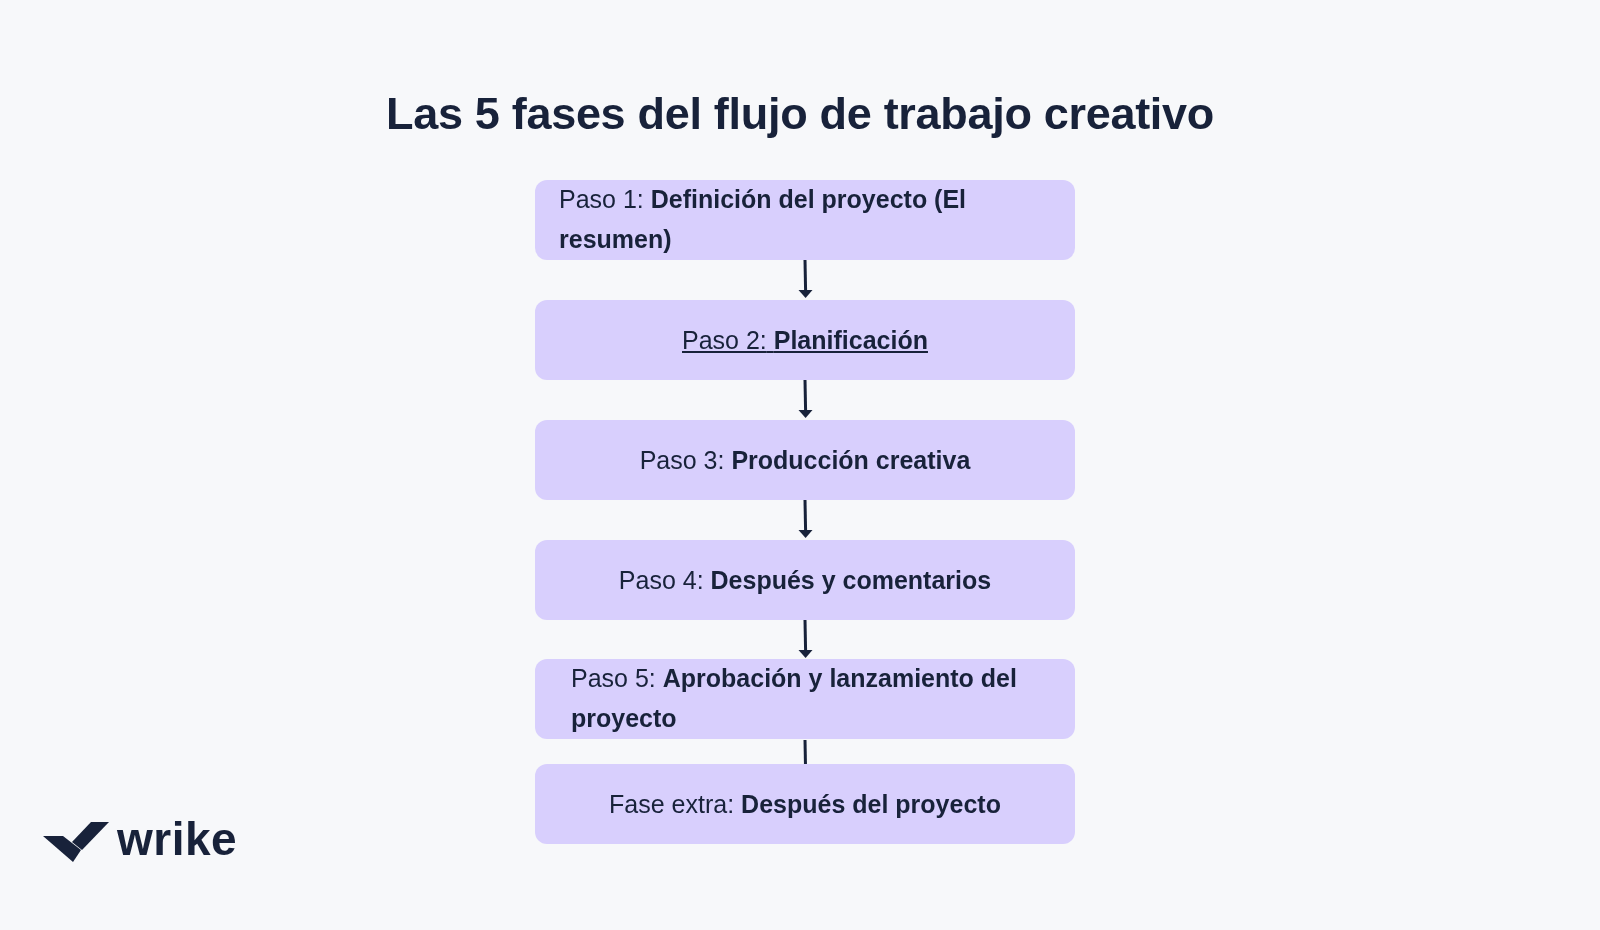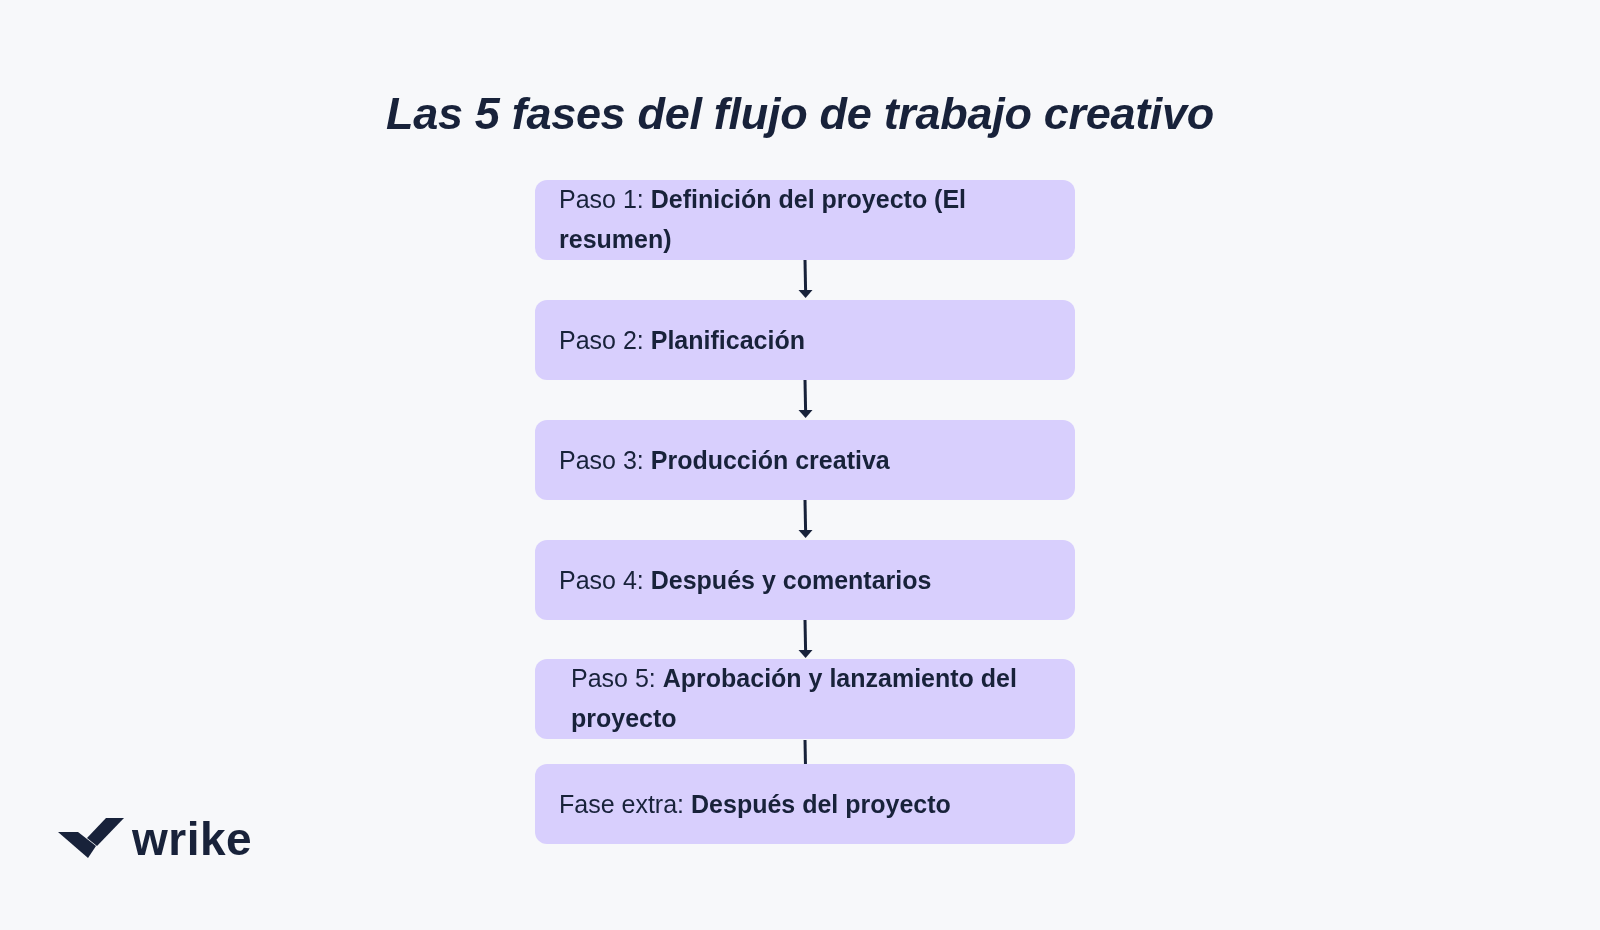--- a/index.html
+++ b/index.html
@@ -12,53 +12,52 @@
       color: #18223a;
     }
     .title {
       position: absolute;
       left: 0; top: 58px; width: 1600px;
       text-align: center;
       font-size: 45px;
       font-weight: 700;
       letter-spacing: -0.3px;
       color: #18223a;
-      font-style: italic;
     }
     .flow {
       position: absolute;
       left: 535px; top: 180px;
       width: 540px;
     }
     .step {
       position: absolute;
       left: 0; width: 540px; height: 80px;
       background: #d8cffd;
       border-radius: 12px;
       box-sizing: border-box;
       padding: 0 24px;
-      display: flex; align-items: center;
+      display: flex; align-items: center; justify-content: center;
     }
     .step .txt {
       font-size: 25px;
       line-height: 40px;
       color: #18223a;
     }
     .step.two-line .txt { margin-top: -2px; }
     .step .lbl { font-weight: 400; }
     .step .name { font-weight: 700; }
     .arrow {
       position: absolute;
       left: 258px;
       width: 24px; height: 40px;
     }
     .logo {
       position: absolute;
-      left: 58px; top: 816px;
-      display: flex; align-items: flex-start;
+      left: 43px; top: 816px;
+      display: flex; align-items: flex-end;
     }
     .logo .word {
       font-size: 46px; font-weight: 700;
       color: #18223a;
       margin-left: 8px;
       letter-spacing: 0.5px;
       line-height: 46px;
     }
   </style>
 </head>
@@ -71,21 +70,21 @@
     <div class="txt">
       <span class="lbl">Paso 1:</span>
       <span class="name">Definición del proyecto (El resumen)</span>
     </div>
   </div>
   <svg class="arrow" style="top:80px;" viewBox="0 0 24 40">
     <line x1="12" y1="0" x2="12.6" y2="31" stroke="#18223a" stroke-width="3"></line>
     <polygon points="5.5,30 19.5,30 12.6,38" fill="#18223a"></polygon>
   </svg>
 
-  <div class="step" style="top:120px;">
+  <div class="step" style="top:120px;text-decoration:underline;">
     <div class="txt">
       <span class="lbl">Paso 2:</span>
       <span class="name">Planificación</span>
     </div>
   </div>
   <svg class="arrow" style="top:200px;" viewBox="0 0 24 40">
     <line x1="12" y1="0" x2="12.6" y2="31" stroke="#18223a" stroke-width="3"></line>
     <polygon points="5.5,30 19.5,30 12.6,38" fill="#18223a"></polygon>
   </svg>
 

